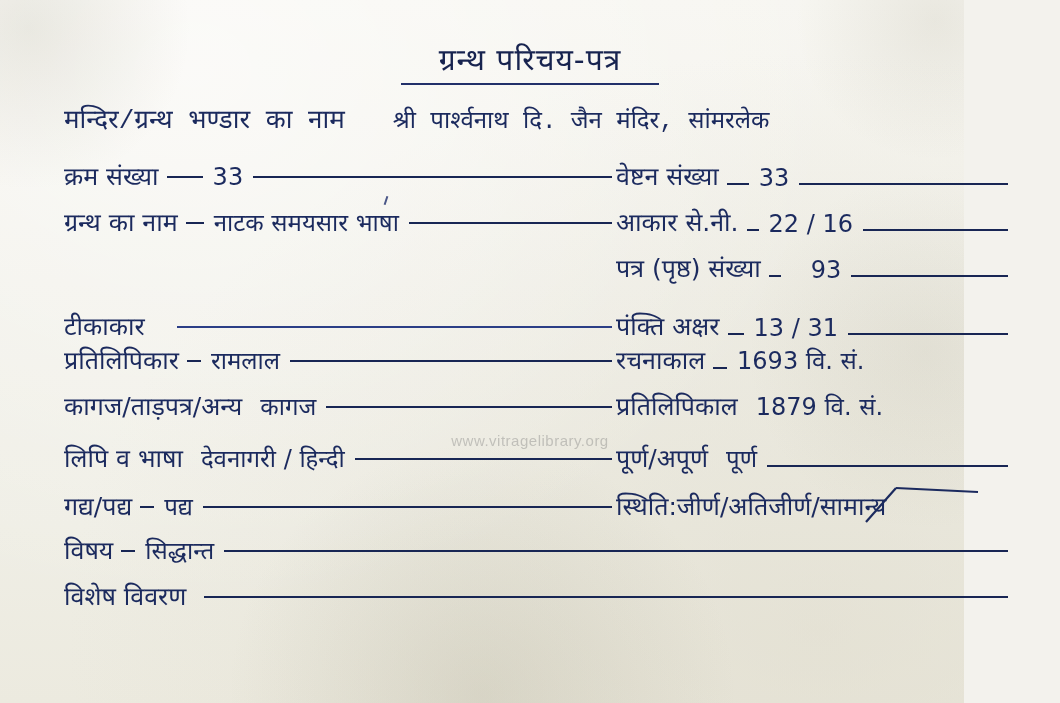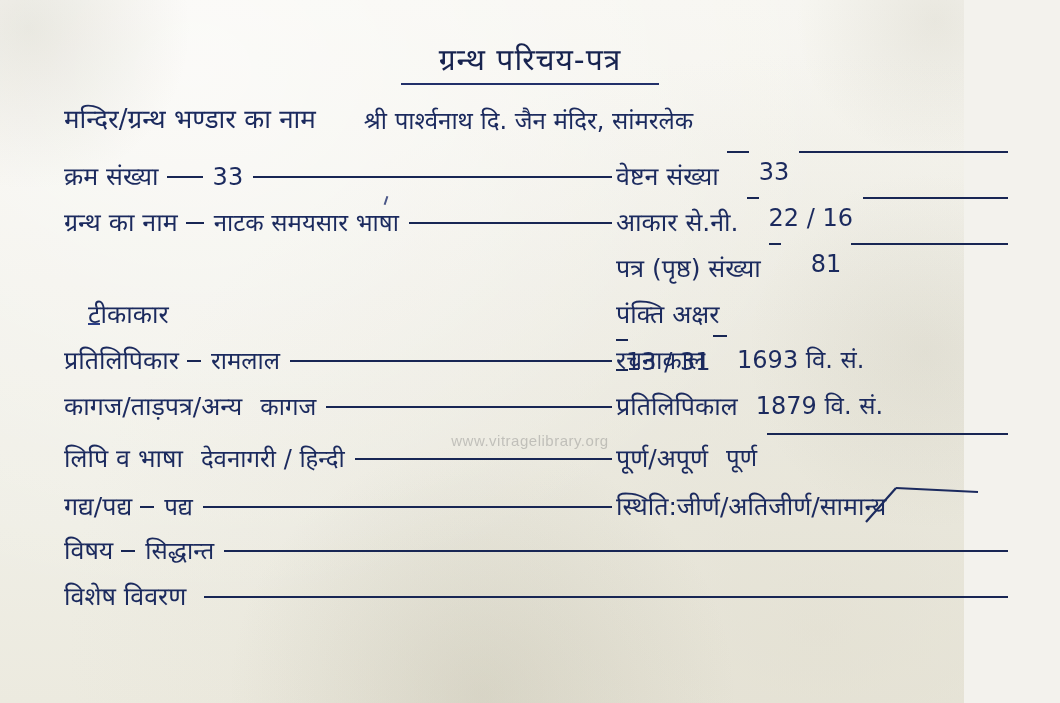--- a/index.html
+++ b/index.html
@@ -51,22 +51,23 @@
     display: block;
     width: 258px;
     height: 2px;
     background: #22306a;
     margin: 4px auto 0 auto;
   }
   
   .row {
     position: absolute;
     display: flex;
-    align-items: flex-end;
+    align-items: center;
     white-space: nowrap;
+    font-family: Liberation Mono, monospace;
   }
   .label {
     font-size: 25px;
     color: #1b2a5e;
     margin-right: 8px;
   }
   .value {
     font-size: 24px;
     color: #1b2a5e;
     margin: 0 10px;
@@ -96,36 +97,36 @@
     left: 64px;
     width: 548px;
     display: flex;
     align-items: baseline;
   }
   .col-right {
     position: absolute;
     left: 616px;
     width: 392px;
     display: flex;
-    align-items: flex-start;
+    align-items: flex-end;
   }
   
   .full {
     position: absolute;
     left: 64px;
     width: 944px;
     display: flex;
     align-items: baseline;
   }
 
   
   .r1 { top: 158px; }
   .r2 { top: 204px; }
   .r3 { top: 250px; }
-  .r4 { top: 296px; flex-direction: column; }
+  .r4 { top: 308px; }
   .r5 { top: 342px; }
   .r6 { top: 388px; }
   .r7 { top: 440px; }
   .r8 { top: 488px; }
   .r9 { top: 532px; }
   .r10 { top: 578px; }
 
   
   .strike-mark {
     position: absolute;
@@ -193,21 +194,21 @@
     <span class="label">आकार से.नी.</span>
     <span class="rule" style="flex:0 0 12px;"></span>
     <span class="value">22 / 16</span>
     <span class="rule"></span>
   </div>
 
   <div class="col-right r3">
     <span class="label">पत्र (पृष्ठ) संख्या</span>
     <span class="rule" style="flex:0 0 10px;"></span>
     <span class="value"></span>
-    <span class="value">81</span>
+    <span class="value">93</span>
     <span class="rule"></span>
   </div>
 
   <div class="col-left r4">
     <span class="label">टीकाकार</span>
     <span class="rule blue" style="margin-left:24px;"></span>
   </div>
   <div class="col-right r4">
     <span class="label">पंक्ति अक्षर</span>
     <span class="rule" style="flex:0 0 16px;"></span>

